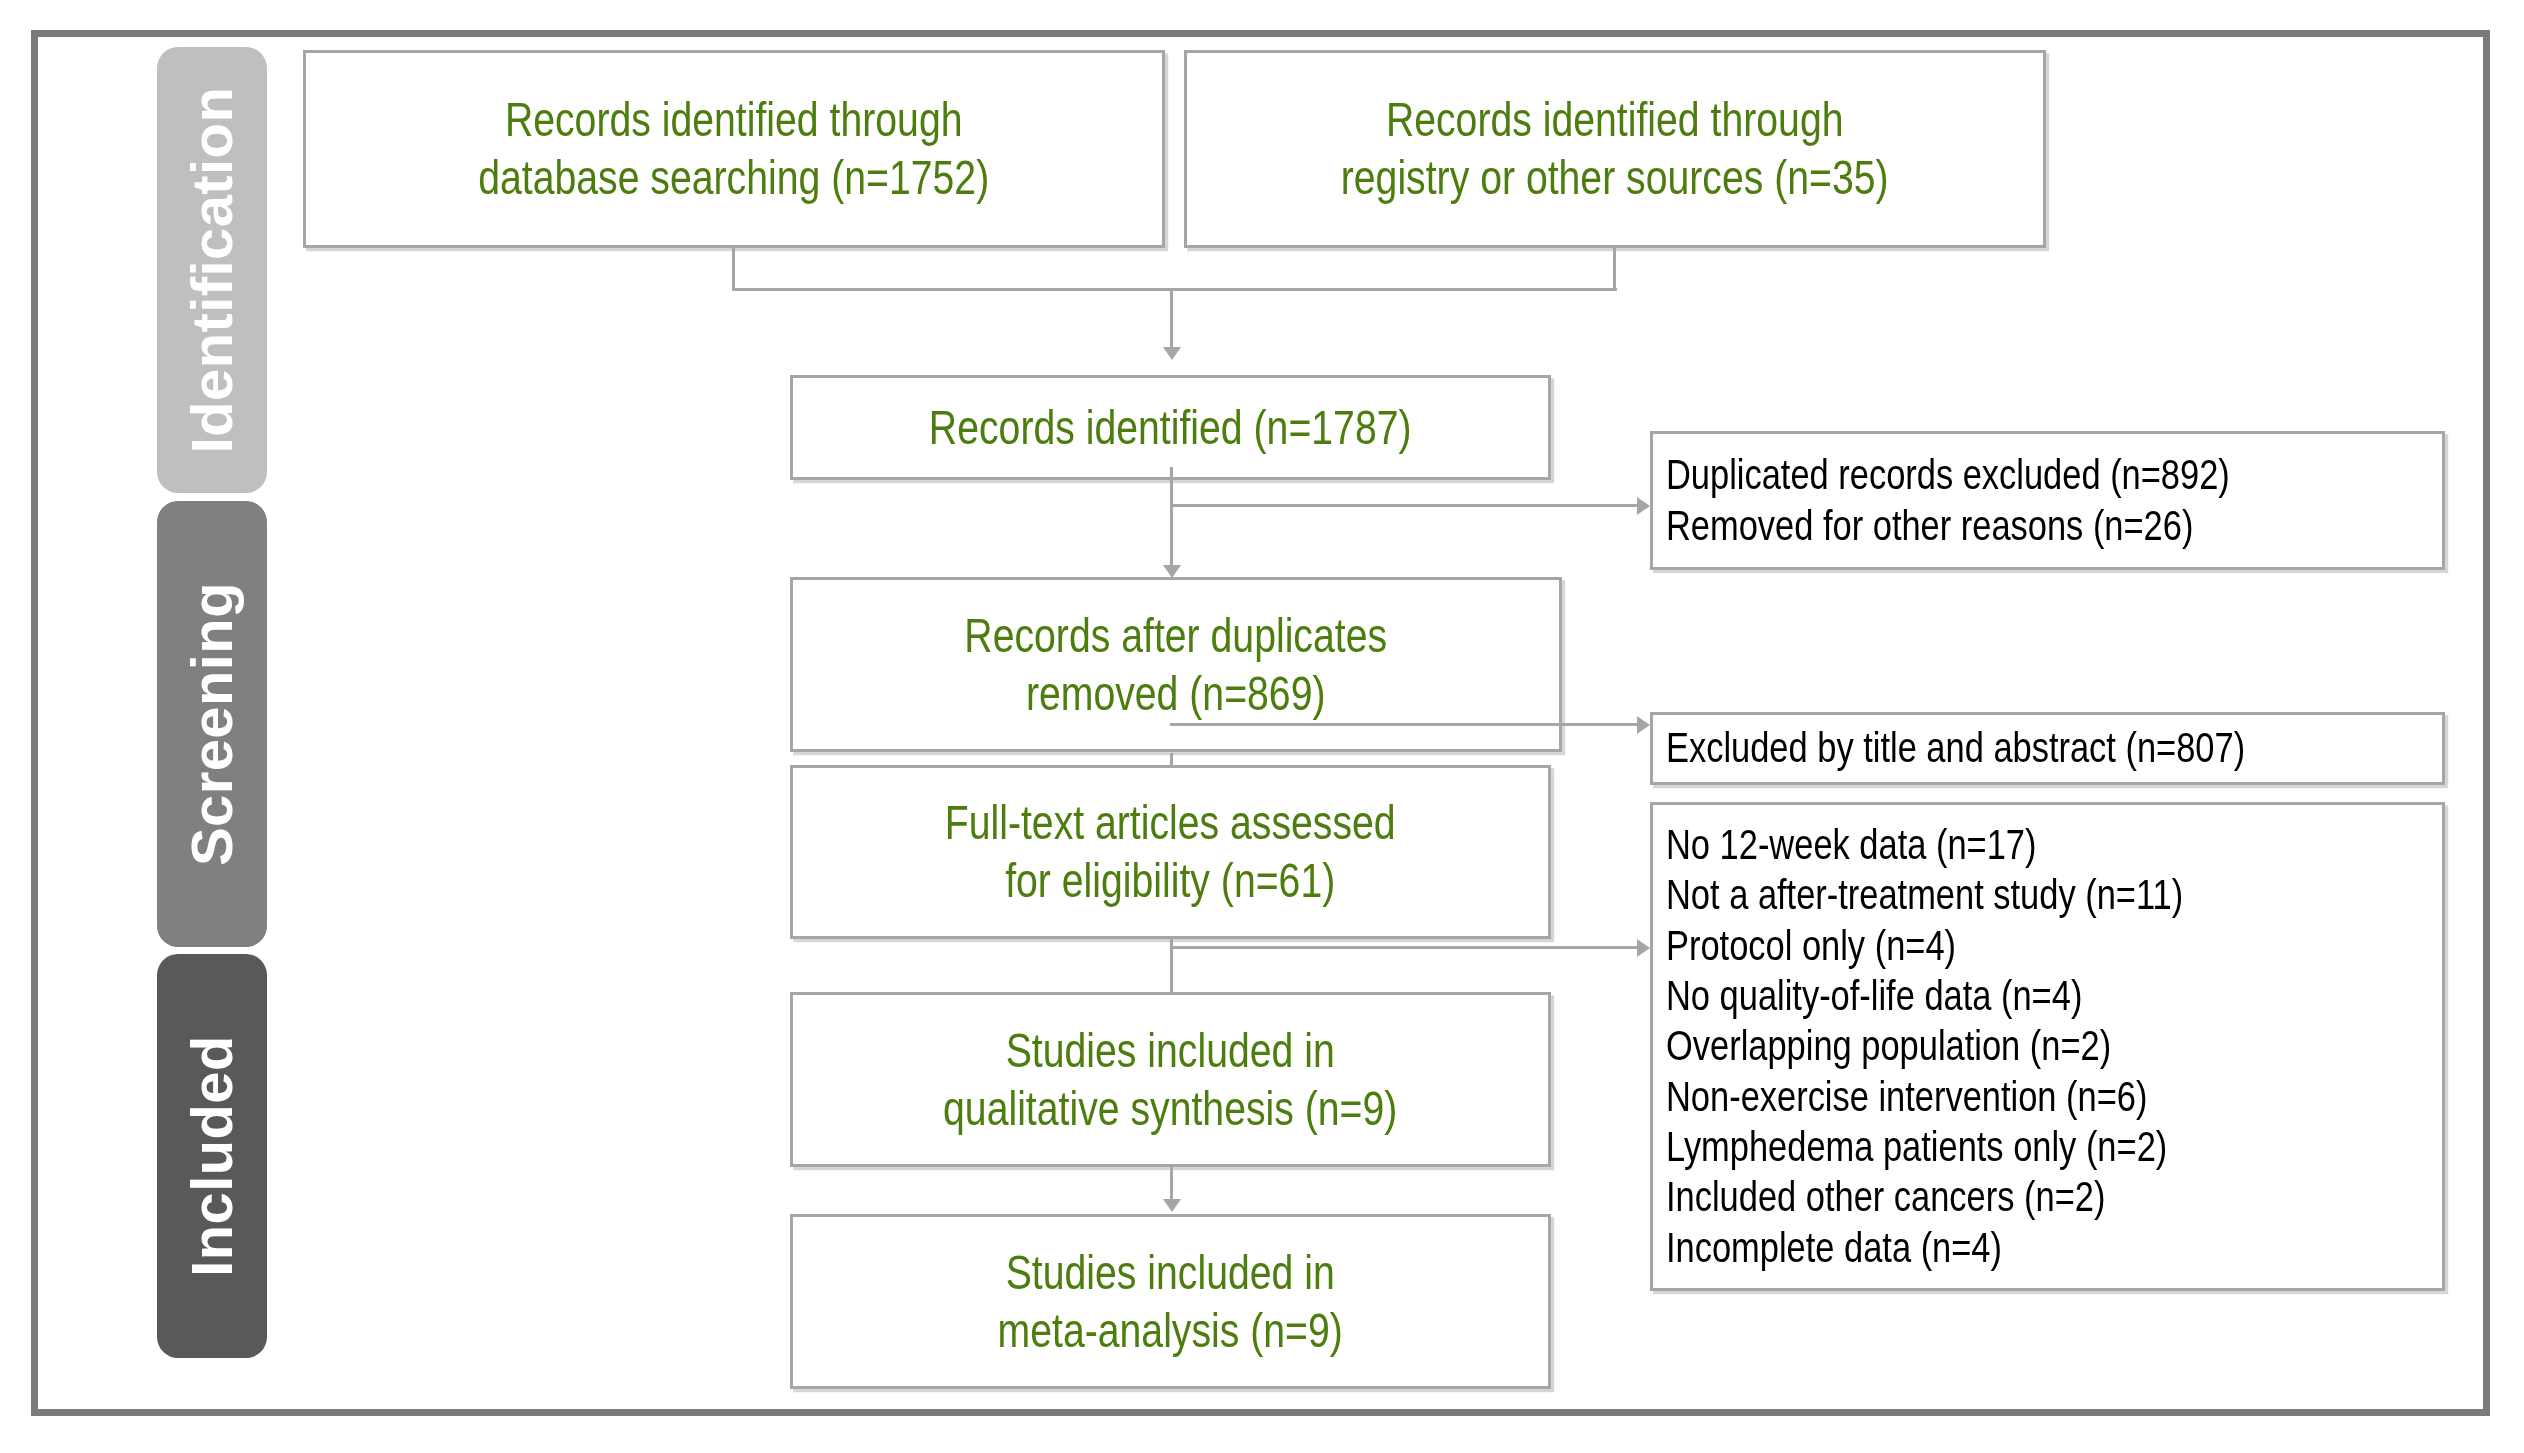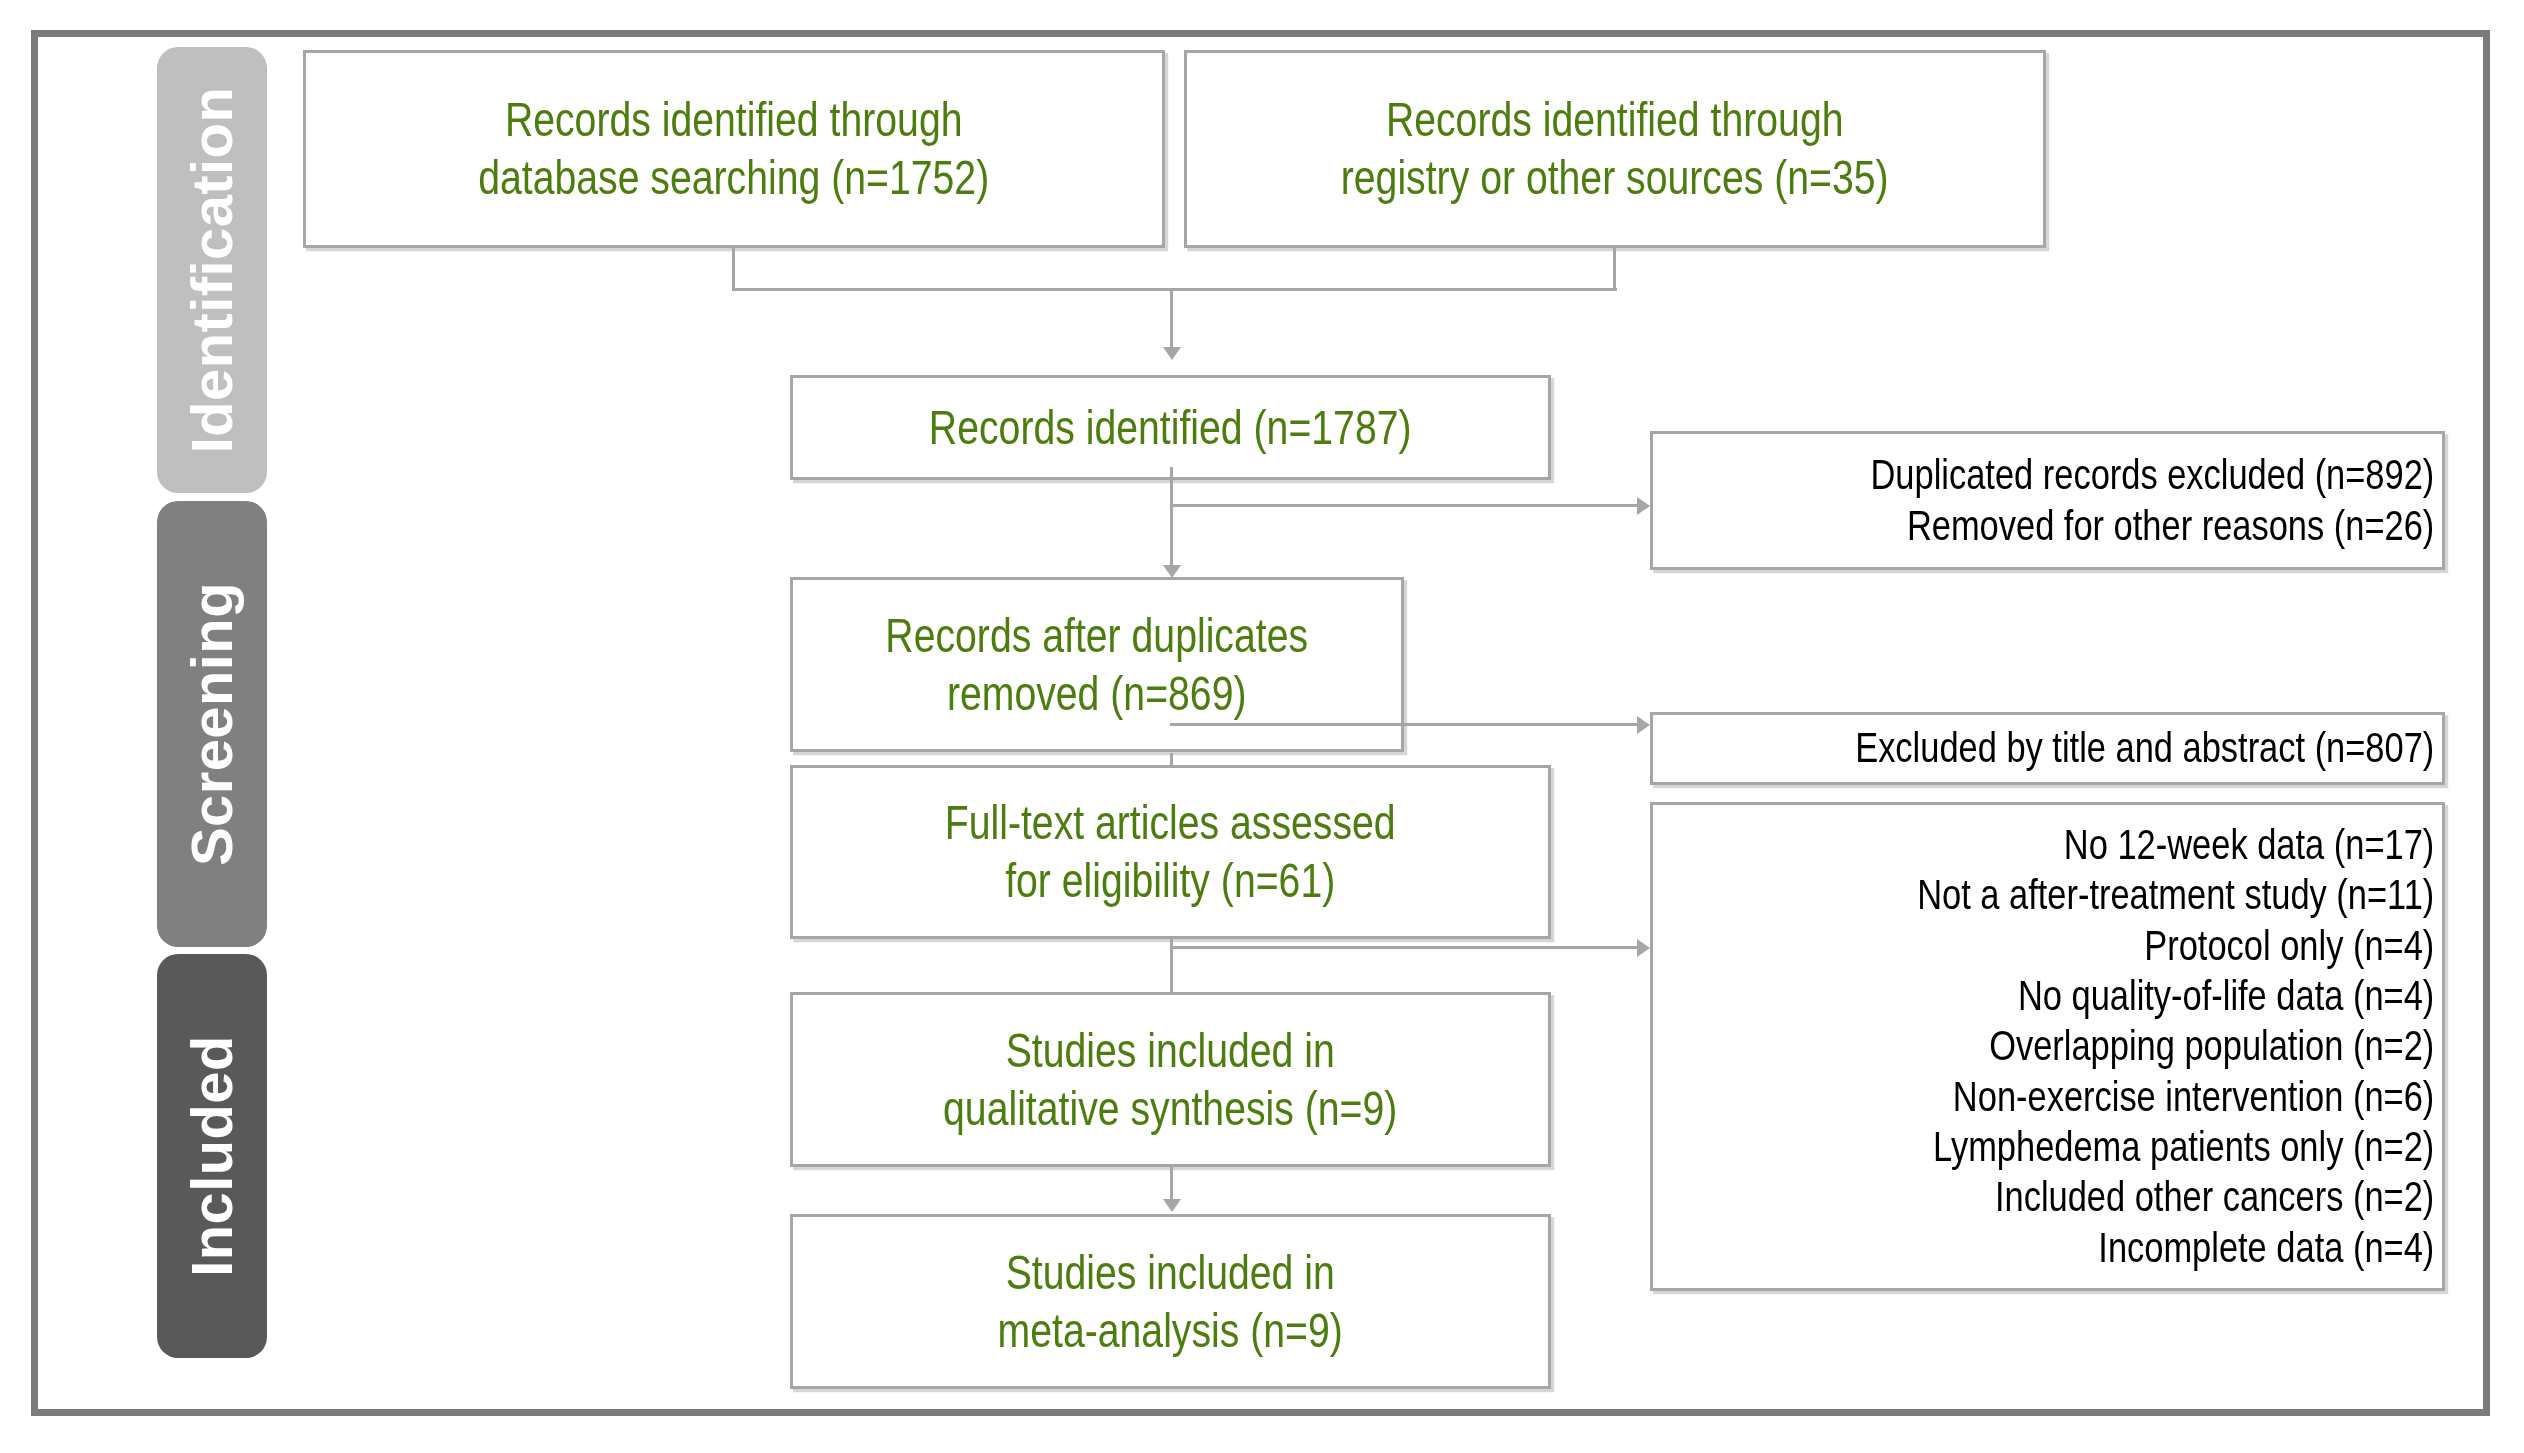--- a/index.html
+++ b/index.html
@@ -87,21 +87,21 @@
     box-shadow: 3.2px 3.2px 0 0 rgba(0,0,0,0.16);
     display: flex;
     flex-direction: column;
     justify-content: center;
     align-items: flex-start;
     color: #000000;
     font-family: "Liberation Sans", "DejaVu Sans", sans-serif;
     font-size: 42px;
     line-height: 1.20;
     padding: 6.5px 8px 6.5px 13px;
-    text-align: right;
+    text-align: left;
   }
   .excl-box .excl-line {
     display: block;
     white-space: nowrap;
     transform: scaleX(0.82);
     transform-origin: left center;
     width: 122%;
   }
 
   
@@ -171,21 +171,21 @@
   <div class="conn conn-v" style="left:1170px; top:467px; height:105px;"></div>
   <div class="conn conn-h" style="left:1170px; top:504px; width:473px;"></div>
   <div class="arrow-right" style="left:1637px; top:497px;"></div>
   <div class="arrow-down" style="left:1163px; top:565px;"></div>
 
   <div class="excl-box" style="left:1650px; top:431px; width:795px; height:139px;">
     <span class="excl-line">Duplicated records excluded (n=892)</span>
     <span class="excl-line">Removed for other reasons (n=26)</span>
   </div>
 
-  <div class="flow-box" style="left:790px; top:577px; width:614px; height:175px;">
+  <div class="flow-box" style="left:790px; top:577px; width:772px; height:175px;">
     <span class="box-text">Records after duplicates
 removed (n=869)</span>
   </div>
 
   <div class="conn conn-v" style="left:1170px; top:753px; height:99px;"></div>
   <div class="conn conn-h" style="left:1170px; top:723px; width:473px;"></div>
   <div class="arrow-right" style="left:1637px; top:716px;"></div>
   <div class="arrow-down" style="left:1163px; top:845px;"></div>
 
   <div class="excl-box" style="left:1650px; top:696px; width:795px; height:73px; justify-content:center;margin-top:16px;">

